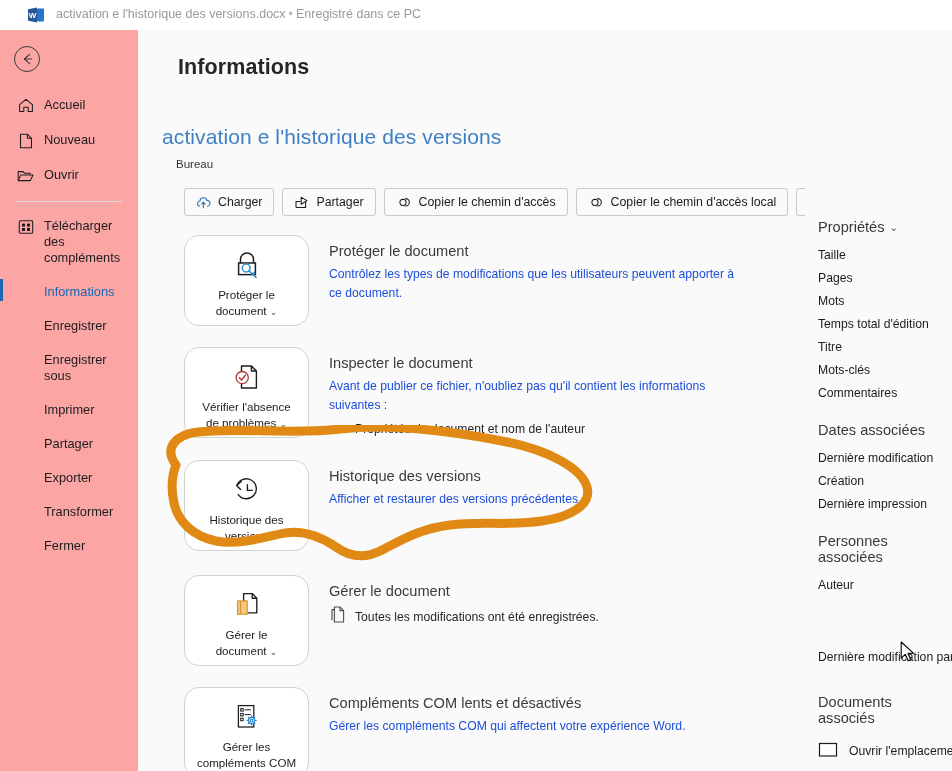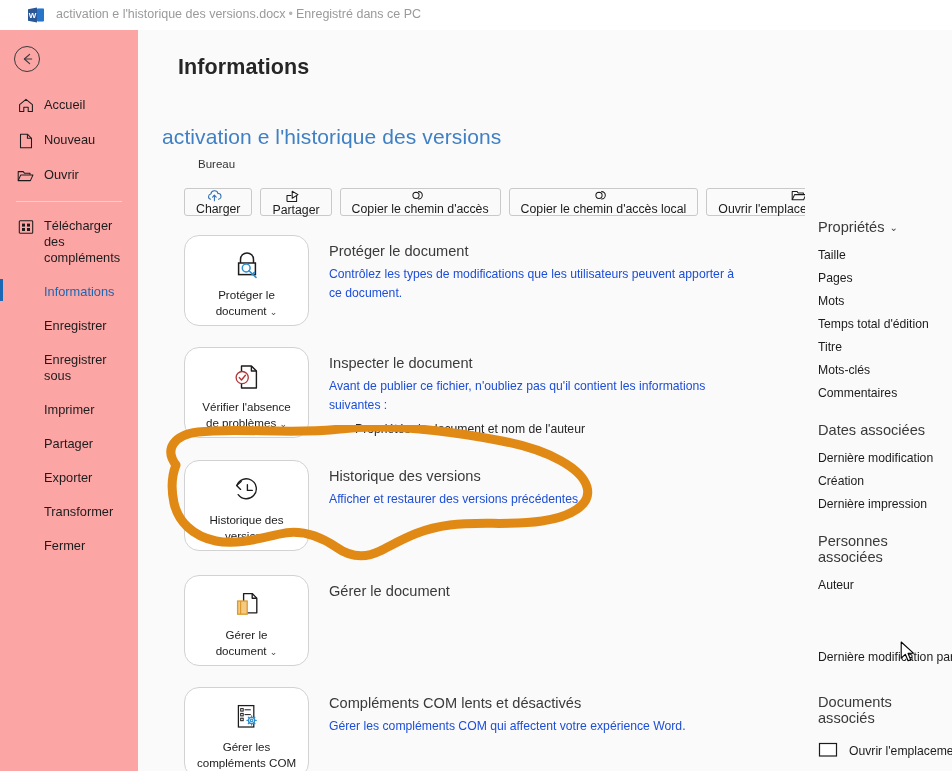--- a/index.html
+++ b/index.html
@@ -66,33 +66,33 @@
   }
   .page-title {
     position: absolute; left: 40px; top: 25px;
     font-size: 21.5px; color: #262626; font-weight: 600; letter-spacing: .1px;
   }
   .doc-title {
     position: absolute; left: 24px; top: 95px;
     font-size: 21px; color: #3f7fc4; letter-spacing: .1px;
   }
   .doc-path {
-    position: absolute; left: 60px; top: 128px;
+    position: absolute; left: 38px; top: 128px;
     font-size: 11.5px; color: #333333;
   }
 
   .actionbar {
     position: absolute; left: 46px; top: 158px;
     display: flex; gap: 8px;
   }
   .abtn {
     height: 28px; background: #fafafa; border: 1px solid #c9c9c9;
     border-radius: 3px; display: flex; align-items: center;
     padding: 0 11px; font-size: 12.3px; color: #1c1c1c;
-    white-space: nowrap; cursor: pointer; flex-direction: column;
+    white-space: nowrap; cursor: pointer;
   }
   .abtn .abtn-ico { margin-right: 7px; display: flex; align-items: center; }
 
   
   .sections { position: absolute; left: 46px; top: 205px; width: 620px; }
   .section { position: relative; display: flex; margin-bottom: 21px; }
   .bigbtn {
     width: 125px; height: 91px; flex: 0 0 125px;
     background: #ffffff; border: 1px solid #d2d2d2; border-radius: 15px;
     display: flex; flex-direction: column; align-items: center;
@@ -388,20 +388,30 @@
               <line x1="10.6" y1="13" x2="10.6" y2="26.2" stroke="#d99a2b" stroke-width="1.2"></line>
             </svg>
           </span>
           <span class="bb-label">
             <span>Gérer le<br>document</span>
             <span class="chev">⌄</span>
           </span>
         </div>
         <div class="sec-body">
           <div class="sec-head">Gérer le document</div>
+          <div class="sec-row">
+            <span>
+              <svg width="17" height="19" viewBox="0 0 17 19">
+                <path d="M5.4 2 H11 L14.6 5.6 V17 H5.4 Z" fill="none" stroke="#4a4a4a" stroke-width="1.1" stroke-linejoin="round"></path>
+                <path d="M11 2 V5.6 H14.6" fill="none" stroke="#4a4a4a" stroke-width="1.1" stroke-linejoin="round"></path>
+                <path d="M5.4 4.6 H3 V15.2" fill="none" stroke="#4a4a4a" stroke-width="1.1" stroke-linejoin="round"></path>
+              </svg>
+            </span>
+            <span class="row-txt">Toutes les modifications ont été enregistrées.</span>
+          </div>
         </div>
       </div>
 
       <div class="section">
         <div class="bigbtn">
           <span class="bb-ico">
             <svg width="34" height="34" viewBox="0 0 34 34">
               <rect x="8.4" y="5.6" width="15.4" height="21.4" fill="none" stroke="#1c1c1c" stroke-width="1.25"></rect>
               <rect x="10.7" y="8.6" width="2.5" height="2.5" fill="none" stroke="#1c1c1c" stroke-width="1"></rect>
               <line x1="14.6" y1="9.8" x2="20.8" y2="9.8" stroke="#1c1c1c" stroke-width="1"></line>

